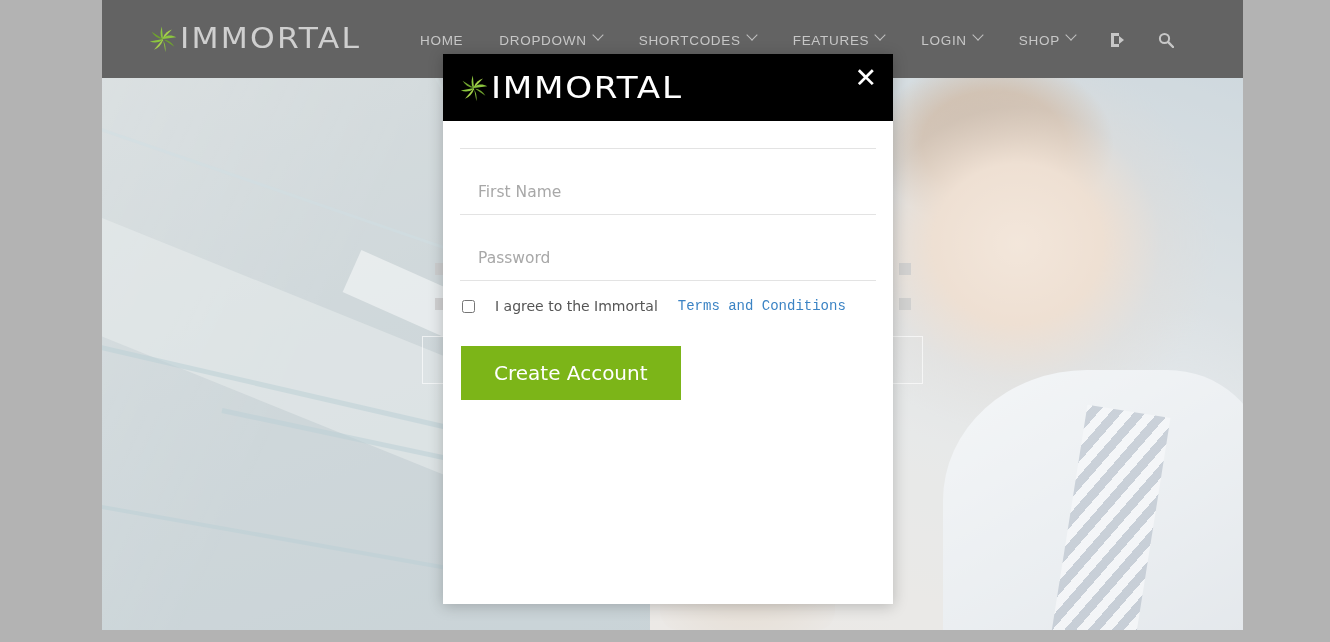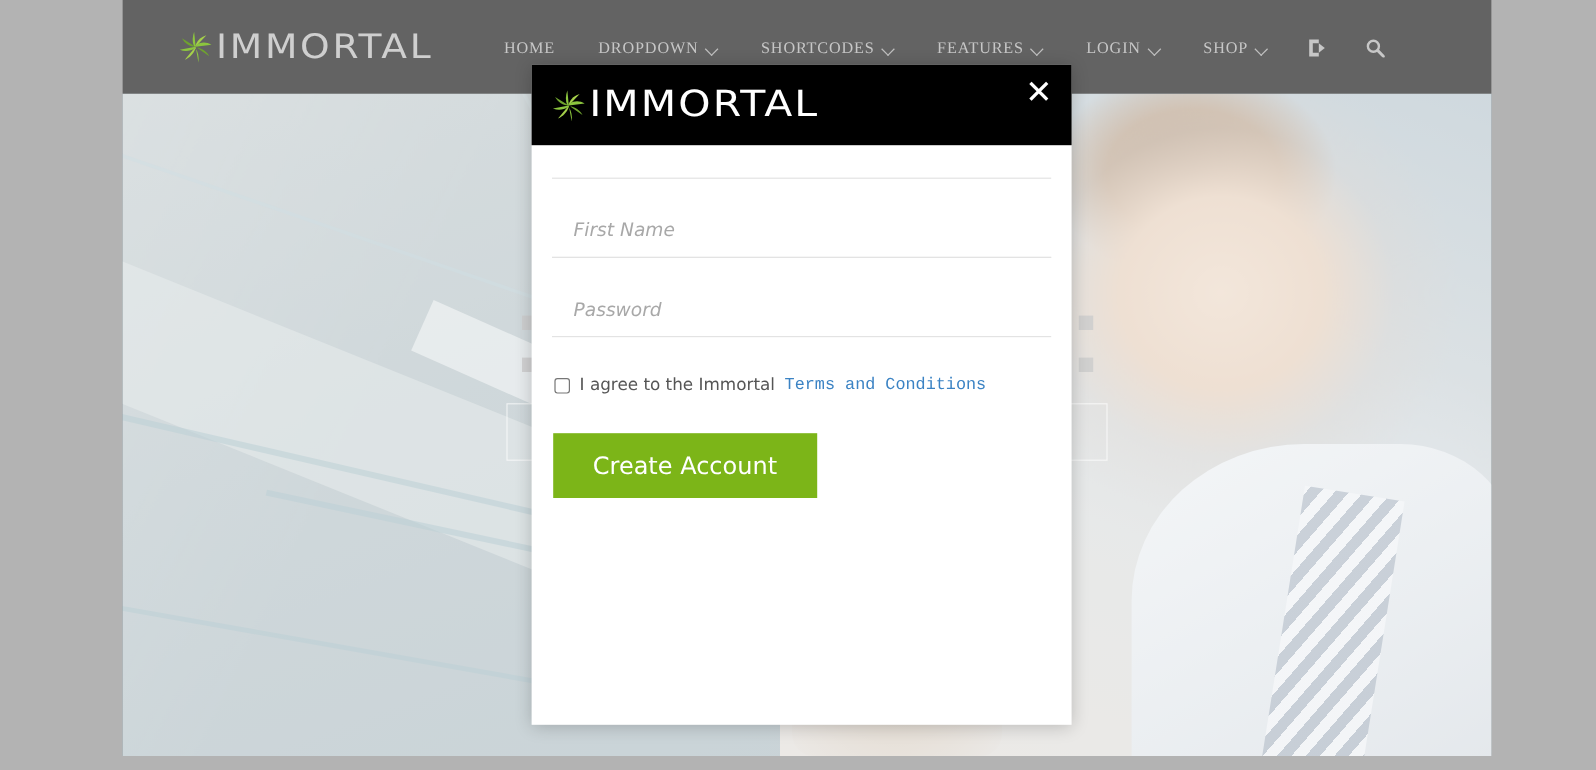--- a/index.html
+++ b/index.html
@@ -68,29 +68,29 @@
   #mainnav {
     position: absolute;
     left: 300px; top: 28px;
     display: flex;
     align-items: center;
     gap: 0px;
     height: 24px;
   }
   .nav-item {
     display: flex;
-    align-items: flex-end;
+    align-items: flex-start;
     gap: 7px;
     padding: 0 18px;
     color: #c7c7c7;
     font-size: 13.5px;
     letter-spacing: 0.7px;
     white-space: nowrap;
     cursor: pointer;
-    font-family: Liberation Serif, serif;
+    font-family: Liberation Sans, sans-serif;
   }
   .caret {
     display: inline-block;
     width: 9px; height: 9px;
     position: relative;
     top: -2px;
   }
   .caret::before {
     content: "";
     position: absolute;
@@ -317,32 +317,31 @@
     bottom: 0;
     width: 100%;
     height: 44px;
     border: none;
     outline: none;
     background: transparent;
     font-size: 15.5px;
     color: #a21caf;
     padding: 0 0 0 18px;
     font-family: "DejaVu Sans", sans-serif;
-    font-style: italic;
   }
   .field input::placeholder {
     color: #a8a8a8;
     opacity: 1;
   }
 
   .agree-row {
     display: flex;
     align-items: center;
-    gap: 8px;
-    margin-top: 33px;
+    gap: 20px;
+    margin-top: 18px;
     padding-left: 2px;
     font-size: 14px;
     color: #555555;
     font-family: "DejaVu Sans", sans-serif;
   }
   .agree-row input[type=checkbox] {
     width: 13px; height: 13px;
     margin: 0;
     accent-color: #9aa0a6;
     cursor: pointer;

